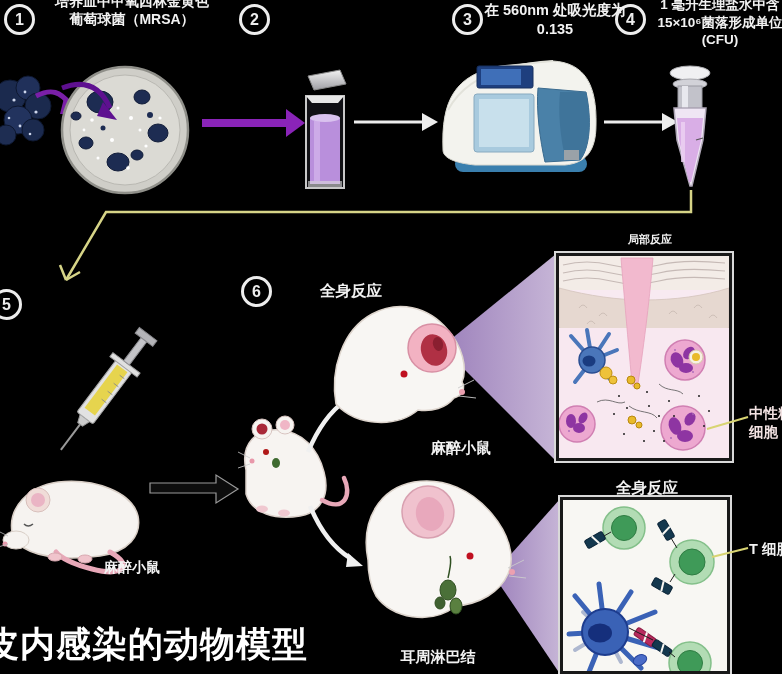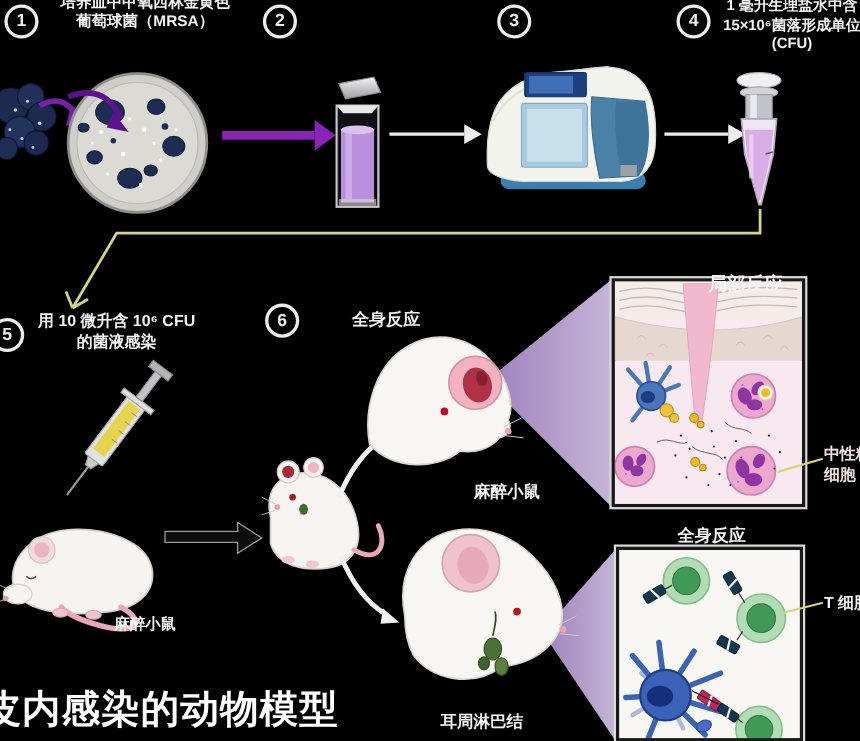--- a/index.html
+++ b/index.html
@@ -357,28 +357,28 @@
 
   <div class="stepnum" style="left:4px;top:4px;">1</div>
   <div class="stepnum" style="left:239px;top:4px;">2</div>
   <div class="stepnum" style="left:452px;top:4px;">3</div>
   <div class="stepnum" style="left:615px;top:4px;">4</div>
   <div class="stepnum" style="left:-9px;top:289px;">5</div>
   <div class="stepnum" style="left:241px;top:276px;">6</div>
 
   <div class="lbl" style="left:36px;top:-8px;width:192px;font-size:14px;">培养皿中甲氧西林金黄色
 葡萄球菌（MRSA）</div>
+  <div class="lbl" style="left:472px;top:1px;width:166px;font-size:14.5px;">在 560nm 处吸光度为
+0.135</div>
   <div class="lbl" style="left:641px;top:-4px;width:158px;font-size:13.5px;">1 毫升生理盐水中含
 15×10⁶菌落形成单位
 (CFU)</div>
-  <div class="lbl" style="left:18px;top:283px;width:176px;font-size:14.5px;">用 10 微升含 10⁶ CFU
-的菌液感染</div>
   <div class="lbl" style="left:318px;top:281px;width:66px;font-size:15.5px;">全身反应</div>
 
-  <div class="lbl" style="left:612px;top:248px;width:76px;font-size:17px;margin-left:28px;">局部反应</div>
+  <div class="lbl" style="left:612px;top:232px;width:76px;font-size:11px;">局部反应</div>
   <div class="lbl" style="left:609px;top:478px;width:76px;font-size:15.5px;">全身反应</div>
   <div class="lbl" style="left:416px;top:438px;width:90px;font-size:15px;">麻醉小鼠</div>
   <div class="lbl" style="left:393px;top:647px;width:90px;font-size:15px;">耳周淋巴结</div>
   <div class="lbl" style="left:51px;top:558px;width:66px;font-size:14px;margin-left:48px;">麻醉小鼠</div>
   <div class="lbl" style="left:749px;top:404px;width:60px;font-size:14.5px;text-align:left;color:#f2e2e2;">中性粒
 细胞</div>
   <div class="lbl" style="left:749px;top:540px;width:60px;font-size:14.5px;text-align:left;">T 细胞</div>
 
   <div id="figure-title">皮内感染的动物模型</div>
 </div>

